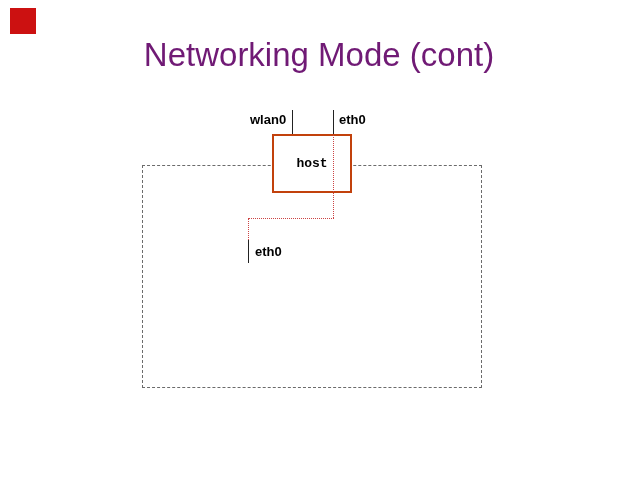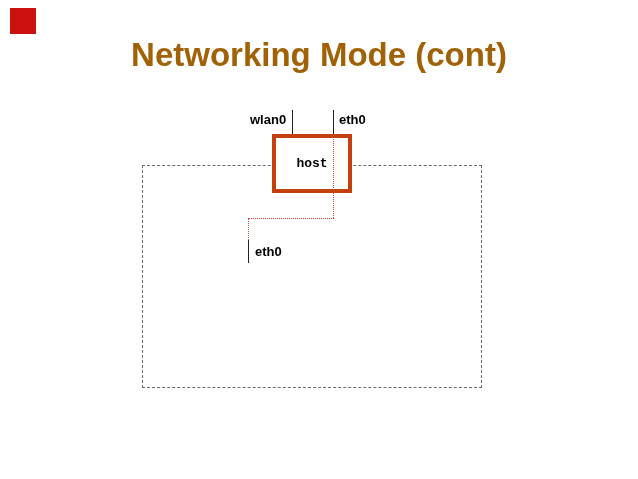--- a/index.html
+++ b/index.html
@@ -36,21 +36,21 @@
     position: absolute;
     left: 142px; top: 165px;
     width: 340px; height: 223px;
     border: 1px dashed #6b6b6b;
     z-index: 1;
   }
 
   
   .node-box {
     position: absolute;
-    border: 4px solid #c2410c;
+    border: 2px solid #c2410c;
     background: #ffffff;
     display: flex;
     align-items: center;
     justify-content: center;
     z-index: 2;
   }
   .host-box  { left: 272px; top: 134px; width: 80px; height: 59px; }
   .guest-box { left: 209px; top: 263px; width: 81px; height: 57px; }
   .node-label {
     font-family: "Liberation Mono", monospace;
@@ -100,21 +100,21 @@
   .lbl-host-eth0 { left: 339px; top: 113px; }
   .lbl-guest-eth0 { left: 255px; top: 245px; }
 </style>
 </head>
 <body>
 
 <div class="slide">
 
   <div class="accent-square" style="background: rgb(204, 17, 17);"></div>
 
-  <h1 class="title" style="color: #a16207; font-weight: bold;">Networking Mode (cont)</h1>
+  <h1 class="title" style="color: #701a75;">Networking Mode (cont)</h1>
 
   <div class="diagram">
 
     <div class="net-boundary" style="border-color: rgb(107, 107, 107);"></div>
 
     <div class="conn-v host-wlan0-line"></div>
     <div class="conn-v host-eth0-line"></div>
     <div class="conn-v guest-eth0-line"></div>
 
     <div class="node-box host-box">

